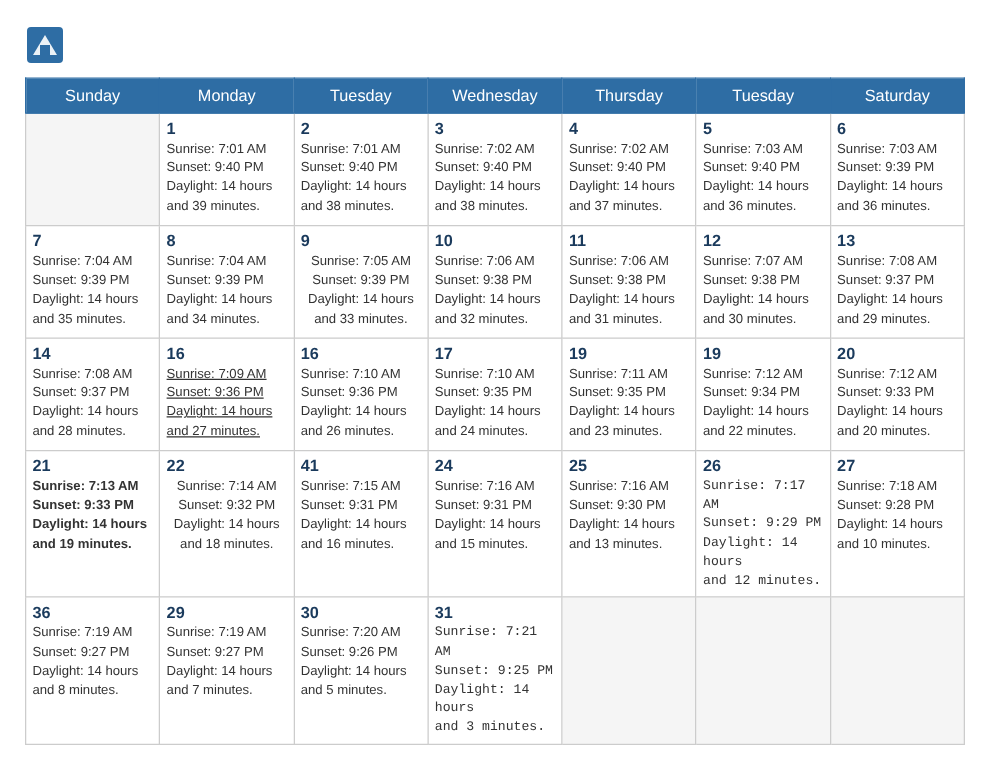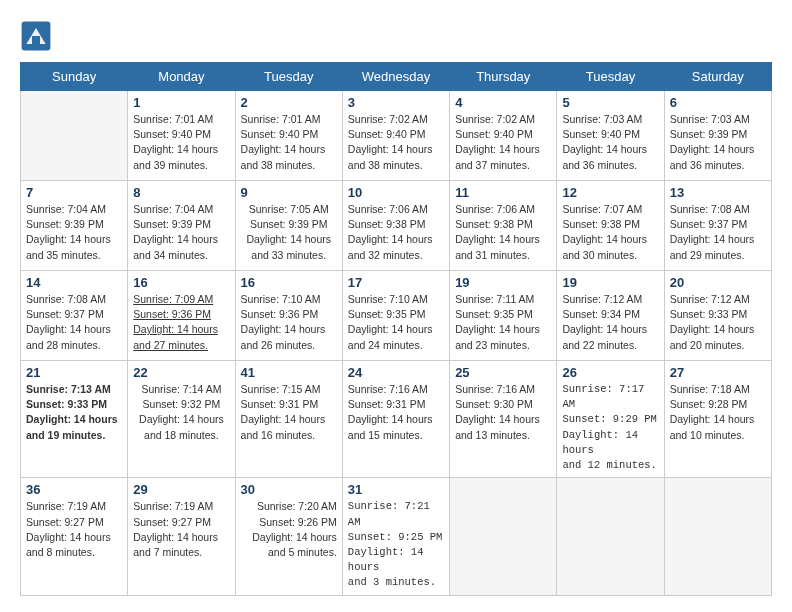--- a/index.html
+++ b/index.html
@@ -327,21 +327,21 @@
         </td>
         <td>
           <span class="day-num">29</span>
           <div class="cell-info" style="white-space: pre-line;">Sunrise: 7:19 AM
 Sunset: 9:27 PM
 Daylight: 14 hours
 and 7 minutes.</div>
         </td>
         <td>
           <span class="day-num">30</span>
-          <div class="cell-info" style="white-space: pre-line; text-align: right;">Sunrise: 7:20 AM
+          <div class="cell-info" style="white-space: pre-line;">Sunrise: 7:20 AM
 Sunset: 9:26 PM
 Daylight: 14 hours
 and 5 minutes.</div>
         </td>
         <td>
           <span class="day-num">31</span>
           <div class="cell-info" style="white-space: pre-line; font-family: Liberation Mono, monospace;">Sunrise: 7:21 AM
 Sunset: 9:25 PM
 Daylight: 14 hours
 and 3 minutes.</div>

